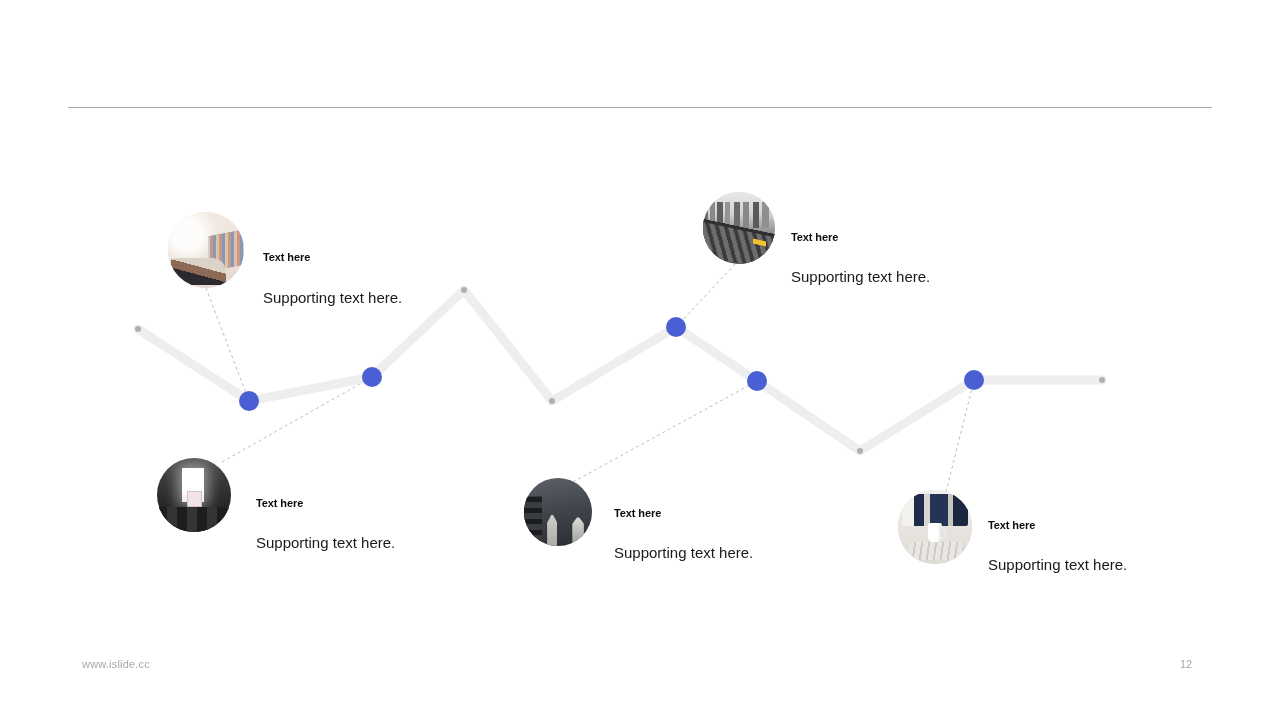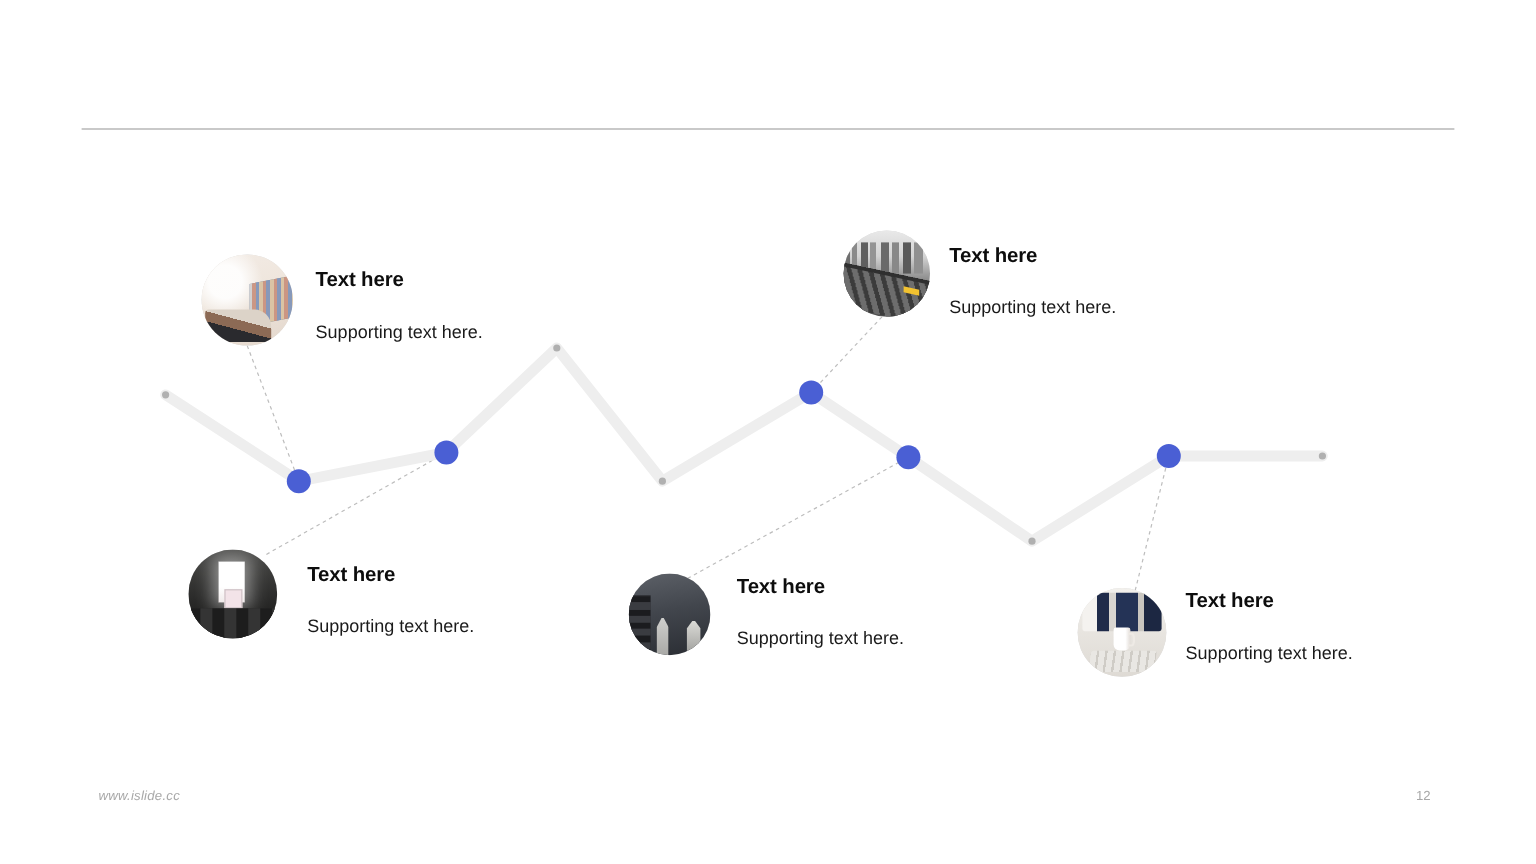--- a/index.html
+++ b/index.html
@@ -53,26 +53,27 @@
     flex: 0 0 auto;
     position: relative;
     background: #d8d8d8;
   }
   .callout-text {
     display: flex;
     flex-direction: column;
     justify-content: flex-start;
   }
   .callout-title {
-    font-size: 17px;
+    font-size: 11px;
     font-weight: bold;
     color: #0d0d0d;
     line-height: 1.1;
     letter-spacing: -0.1px;
     white-space: nowrap;
+    margin-top: 27px;
   }
   .callout-sub {
     font-size: 15px;
     font-weight: normal;
     color: #1a1a1a;
     line-height: 1.2;
     white-space: nowrap;
   }
 
   
@@ -364,16 +365,16 @@
       <div class="photo photo-office-desk">
         <div class="office-mug"></div>
       </div>
     </div>
     <div class="callout-text" style="margin-left: 16px; margin-top: 2px;">
       <div class="callout-title">Text here</div>
       <div class="callout-sub" style="margin-top: 25px;">Supporting text here.</div>
     </div>
   </div>
 
-  <div id="footer-url" style="color: rgb(168, 168, 168); font-style: italic;">www.islide.cc</div>
+  <div id="footer-url" style="color: rgb(168, 168, 168);">www.islide.cc</div>
   <div id="page-number" style="color: rgb(168, 168, 168);">12</div>
 
 </div>
 
 </body></html>

